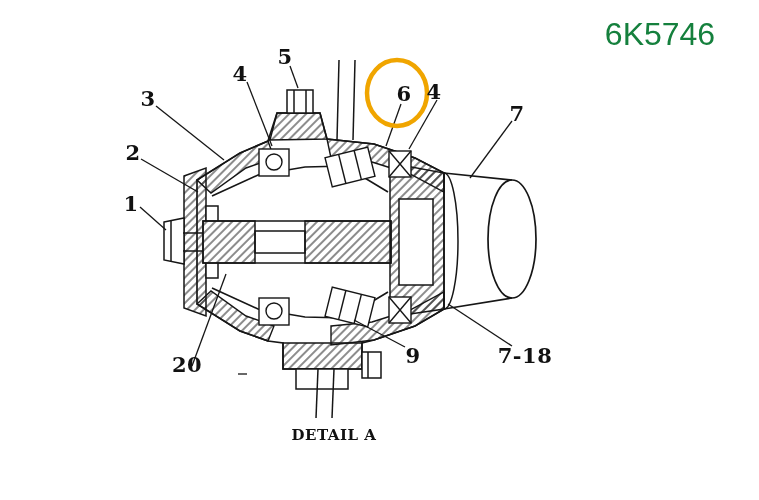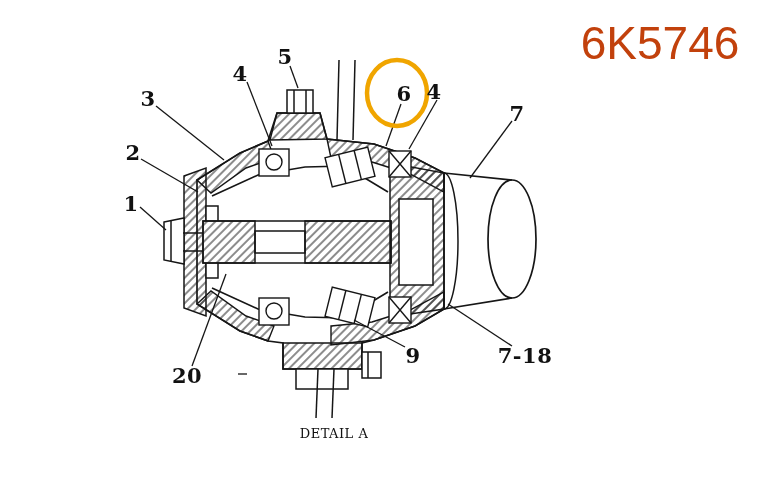--- a/index.html
+++ b/index.html
@@ -9,25 +9,25 @@
   }
   .stage svg{position:absolute;left:0;top:0;}
   .label{
     position:absolute;transform:translateX(-50%);
     font-weight:700;font-size:21px;color:#111;letter-spacing:.5px;
     white-space:nowrap;user-select:none;
   }
   .part-number{
     position:absolute;transform:translateX(-50%);
     font-family:"Liberation Sans","DejaVu Sans",sans-serif;
-    font-size:46px;font-weight:500;color:#c2410c;white-space:nowrap;
+    font-size:32px;font-weight:500;color:#15803d;white-space:nowrap;
   }
   .caption{
     position:absolute;transform:translateX(-50%);
-    font-size:13px;font-weight:400;letter-spacing:.5px;color:#111;white-space:nowrap;
+    font-size:15px;font-weight:700;letter-spacing:.5px;color:#111;white-space:nowrap;
   }
 </style>
 </head>
 <body>
 
 <div class="stage">
 
   <svg width="759" height="500" viewBox="0 0 759 500">
     <defs>
       <pattern id="hatch" patternUnits="userSpaceOnUse" width="6" height="6" patternTransform="rotate(45)">
@@ -147,19 +147,19 @@
   <div class="label" style="left:131px;top:191px">1</div>
   <div class="label" style="left:133px;top:140px">2</div>
   <div class="label" style="left:148px;top:86px">3</div>
   <div class="label" style="left:240px;top:61px">4</div>
   <div class="label" style="left:285px;top:44px">5</div>
   <div class="label" style="left:404px;top:81px">6</div>
   <div class="label" style="left:434px;top:79px">4</div>
   <div class="label" style="left:517px;top:101px">7</div>
   <div class="label" style="left:525px;top:343px">7-18</div>
   <div class="label" style="left:413px;top:343px">9</div>
-  <div class="label" style="left:187px;top:363px">20</div>
+  <div class="label" style="left:187px;top:352px">20</div>
 
   <div class="part-number" style="left:660px;top:16px">6K5746</div>
 
   <div class="caption" style="left:334px;top:426px">DETAIL A</div>
 
 </div>
 
 </body></html>

